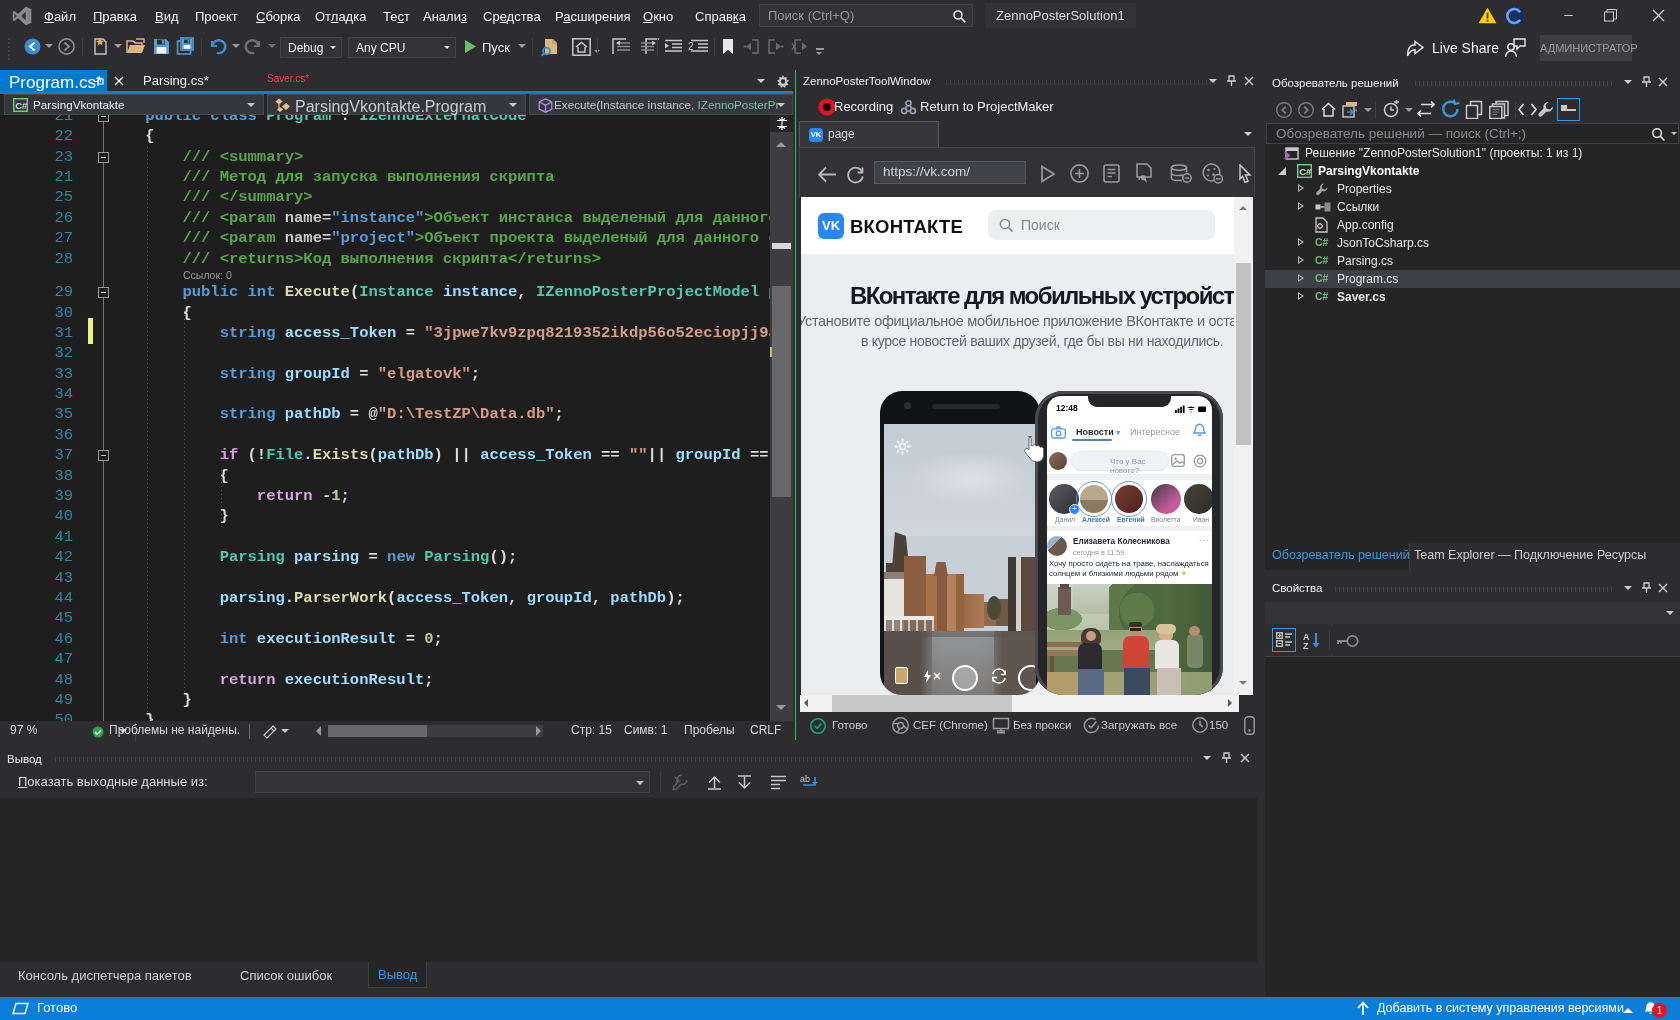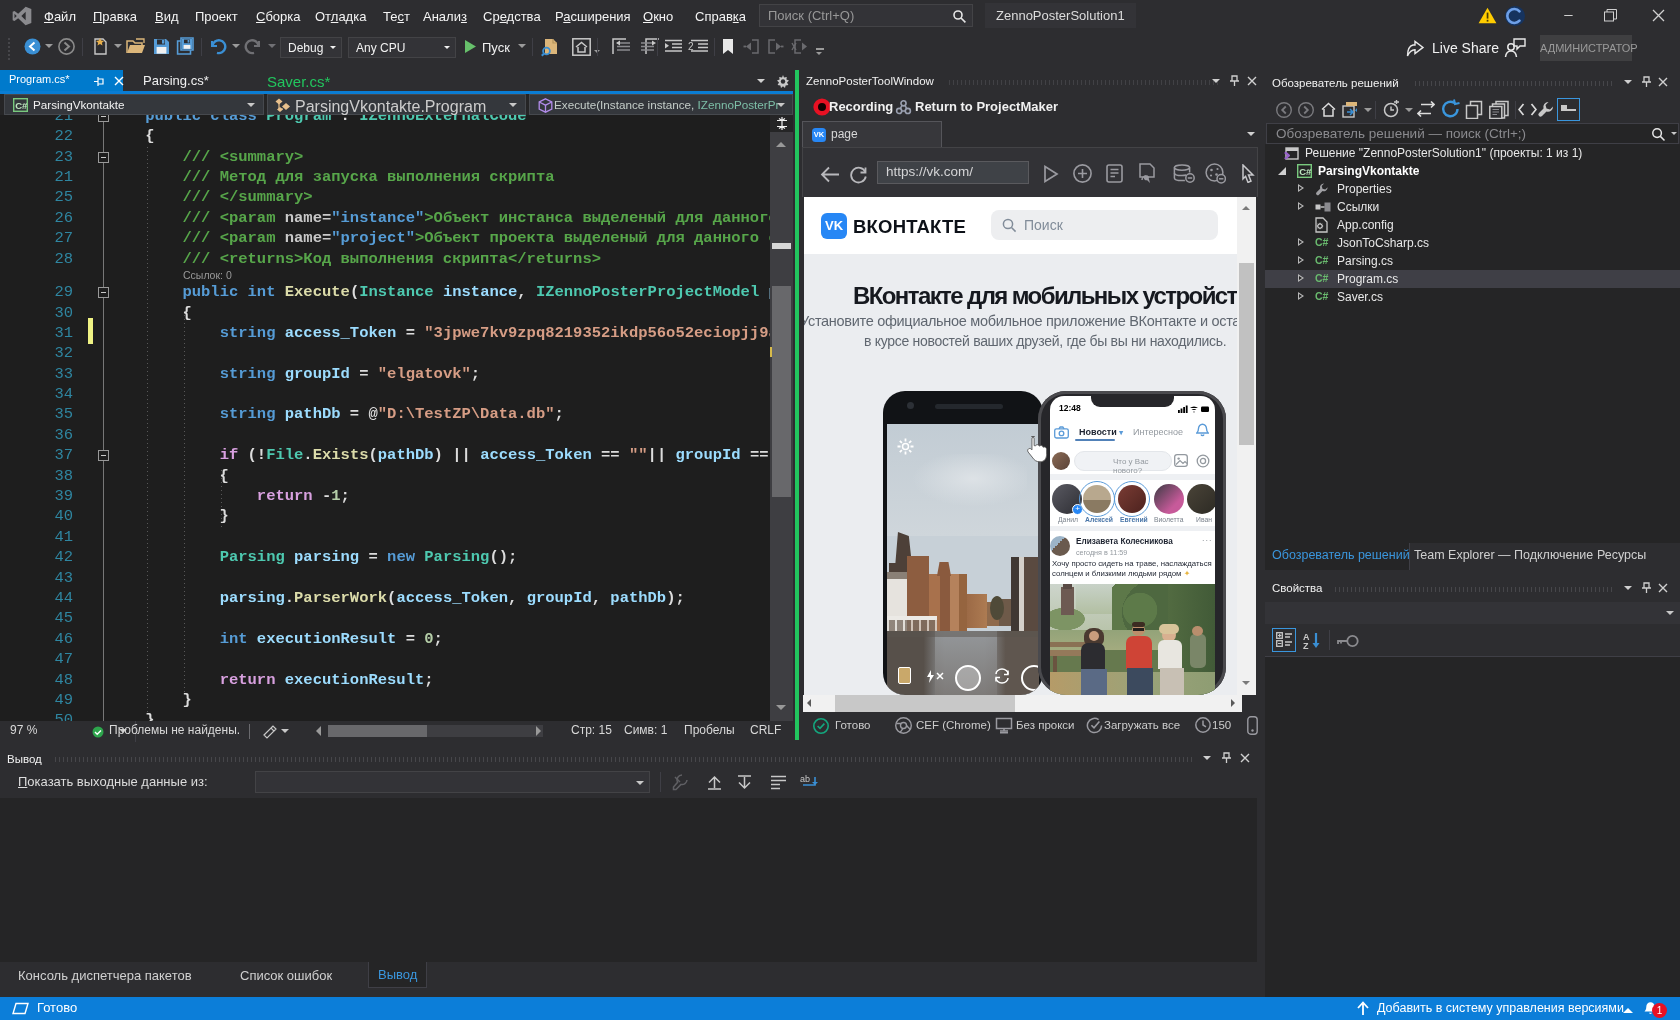--- a/index.html
+++ b/index.html
@@ -226,31 +226,31 @@
         <circle cx="7" cy="9" r="3.2" fill="none" stroke="#e8e8e8" stroke-width="1.5"></circle>
         <path d="M1.5,19 C2,14.8 4,13 7,13 C10,13 12,14.8 12.5,19" fill="none" stroke="#e8e8e8" stroke-width="1.5"></path>
         <path d="M10,1 H21 V8 H16 L13,11 V8 H10 Z" fill="none" stroke="#e8e8e8" stroke-width="1.4"></path>
       </svg>
     <div class="abs" style="left:1540px;top:3px;width:92px;height:26px;background:#3f3f41;color:#9a9a9a;font-size:11px;text-align:center;line-height:26px;">АДМИНИСТРАТОР</div>
   </div>
 
   <div class="abs" id="editor" style="left:0;top:70px;width:793px;height:672px;background:#1e1e1e;">
 
     <div class="abs" style="left:0;top:0;width:793px;height:22px;background:#2d2d30;">
-      <div class="abs" style="left:0;top:0;width:123px;height:22px;background:#007acc;color:#fff;font-size:11px;">
+      <div class="abs" style="left:0;top:0;width:107px;height:22px;background:#007acc;color:#fff;font-size:17px;">
         <span class="abs" style="left:9px;top:3px;">Program.cs*</span>
         <svg class="abs" style="left:93px;top:6px" width="11" height="11" viewBox="0 0 11 11">
             <path d="M3,1 H8 V6 H3 Z M5.5,6 V10 M1,6 H10" stroke="#fff" stroke-width="1.2" fill="none" transform="rotate(90 5.5 5.5)"></path>
           </svg>
         <svg class="abs" style="left:114px;top:6px" width="10" height="10" viewBox="0 0 10 10">
             <path d="M1,1 L9,9 M9,1 L1,9" stroke="#fff" stroke-width="1.4"></path>
           </svg>
       </div>
       <span class="abs" style="left:143px;top:3px;color:#f1f1f1;font-size:13px;">Parsing.cs*</span>
-      <span class="abs" style="left:267px;top:3px;color:#22c55e;font-size:15px;">Saver.cs*</span>
+      <span class="abs" style="left:267px;top:3px;color:#ef4444;font-size:10px;">Saver.cs*</span>
       <div class="abs" style="left:757px;top:9px;border:4.5px solid transparent;border-top-color:#d0d0d0;"></div>
       <svg class="abs" style="left:776px;top:4px" width="14" height="14" viewBox="0 0 14 14">
           <path d="M7,1 L8,3.4 L10.8,2.9 L10.4,5.6 L13,6.6 L11,8.6 L12.4,11 L9.6,11.4 L9,14 L7,12.2 L5,14 L4.4,11.4 L1.6,11 L3,8.6 L1,6.6 L3.6,5.6 L3.2,2.9 L6,3.4 Z" fill="#c8c8c8"></path>
           <circle cx="7" cy="7.5" r="2.2" fill="#2d2d30"></circle>
         </svg>
     </div>
     <div class="abs" style="left:0;top:21px;width:793px;height:3px;background:#0a7dd4;"></div>
 
     <div class="abs" style="left:0;top:24px;width:793px;height:21px;background:#252526;">
       <div class="abs" style="left:4px;top:0;width:260px;height:21px;background:#34373c;border:1px solid #46494e;">
@@ -365,35 +365,35 @@
           <div style="width:99px;height:12px;background:#68686b;"></div>
         </div>
       <div class="abs" style="left:536px;top:5px;border:5px solid transparent;border-left-color:#999;border-right:0;"></div>
       <span class="abs" style="left:571px;top:2px;">Стр: 15</span>
       <span class="abs" style="left:624px;top:2px;">Симв: 1</span>
       <span class="abs" style="left:684px;top:2px;">Пробелы</span>
       <span class="abs" style="left:750px;top:2px;">CRLF</span>
     </div>
   </div>
 
-  <div class="abs" id="zenno" style="left:795px;top:70px;width:462px;height:670px;background:#2d2d30;border-left:4px solid #22c55e;">
+  <div class="abs" id="zenno" style="left:795px;top:70px;width:462px;height:670px;background:#2d2d30;border-left:1px solid #22c55e;">
 
     <div class="abs" style="left:0;top:0;width:462px;height:24px;">
       <span class="abs" style="left:7px;top:5px;font-size:11.5px;color:#f1f1f1;">ZennoPosterToolWindow</span>
       <div class="abs" style="left:150px;top:10px;width:270px;height:5px;background-image:repeating-linear-gradient(90deg,#46464a 0 1px,transparent 1px 4px);opacity:.8;"></div>
       <div class="abs" style="left:413px;top:9px;border:4.5px solid transparent;border-top-color:#d0d0d0;"></div>
       <svg class="abs" style="left:430px;top:5px" width="11" height="13" viewBox="0 0 11 13">
           <path d="M3,1 H8 V6 H3 Z M5.5,6 V11 M1,6 H10" stroke="#d0d0d0" stroke-width="1.3" fill="none"></path>
         </svg>
       <svg class="abs" style="left:448px;top:6px" width="10" height="10" viewBox="0 0 10 10">
           <path d="M1,1 L9,9 M9,1 L1,9" stroke="#d0d0d0" stroke-width="1.4"></path>
         </svg>
     </div>
 
-    <div class="abs" style="left:0;top:24px;width:462px;height:26px;font-weight:bold;">
+    <div class="abs" style="left:8px;top:24px;width:462px;height:26px;">
       <svg class="abs" style="left:14px;top:4px" width="18" height="18" viewBox="0 0 18 18">
           <circle cx="9" cy="9" r="8.6" fill="#e81123"></circle>
           <circle cx="9" cy="9" r="4" fill="#140202"></circle>
         </svg>
       <span class="abs" style="left:30px;top:5px;font-size:13px;color:#f1f1f1;">Recording</span>
       <svg class="abs" style="left:96px;top:5px" width="17" height="17" viewBox="0 0 18 18">
           <circle cx="9" cy="4.6" r="2.7" fill="none" stroke="#9aa0b0" stroke-width="1.7"></circle>
           <circle cx="4.4" cy="12.6" r="2.7" fill="none" stroke="#9aa0b0" stroke-width="1.7"></circle>
           <circle cx="13.6" cy="12.6" r="2.7" fill="none" stroke="#9aa0b0" stroke-width="1.7"></circle>
           <path d="M7.4,6.8 L5.6,10.2 M10.6,6.8 L12.4,10.2 M7,12.6 H11" stroke="#9aa0b0" stroke-width="1.6"></path>
@@ -826,21 +826,21 @@
         <span class="abs" style="left:72px;top:2px;">Parsing.cs</span>
       </div>
       <div class="trow" style="background:#3f3f46;">
         <div class="tarr" style="left:31px;"></div>
         <div class="csicon abs" style="left:50px;top:2px;">C#</div>
         <span class="abs" style="left:72px;top:2px;">Program.cs</span>
       </div>
       <div class="trow">
         <div class="tarr" style="left:31px;"></div>
         <div class="csicon abs" style="left:50px;top:2px;">C#</div>
-        <span class="abs" style="left:72px;top:2px;">Saver.cs</span>
+        <span class="abs" style="left:72px;top:2px;font-weight:bold;">Saver.cs</span>
       </div>
     </div>
 
     <div class="abs" style="left:0;top:473px;width:415px;height:27px;background:#2d2d30;font-size:12.5px;white-space:nowrap;">
       <div class="abs" style="left:0;top:0;width:145px;height:27px;background:#252526;border-right:1px solid #3f3f46;">
           <span class="abs" style="left:7px;top:5px;color:#3a96dd;">Обозреватель решений</span>
         </div>
       <span class="abs" style="left:149px;top:5px;color:#d0d0d0;">Team Explorer — Подключение</span>
       <span class="abs" style="left:332px;top:5px;color:#d0d0d0;">Ресурсы</span>
     </div>

